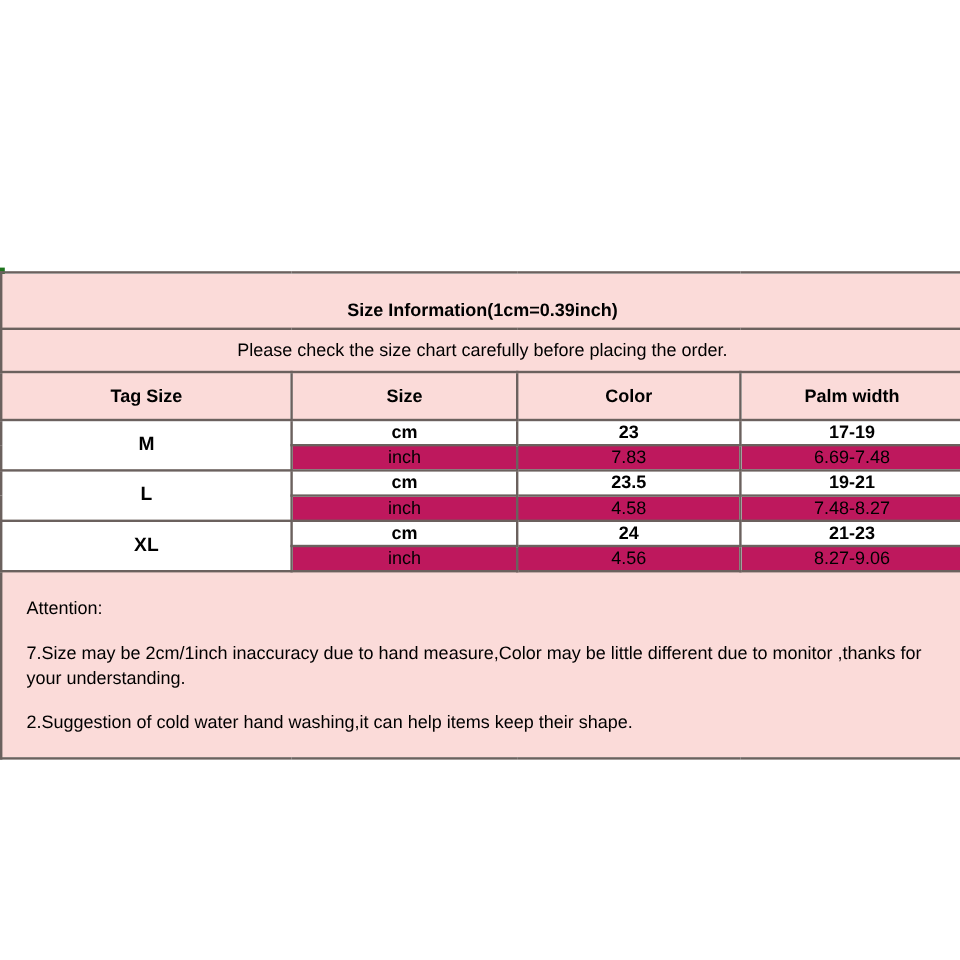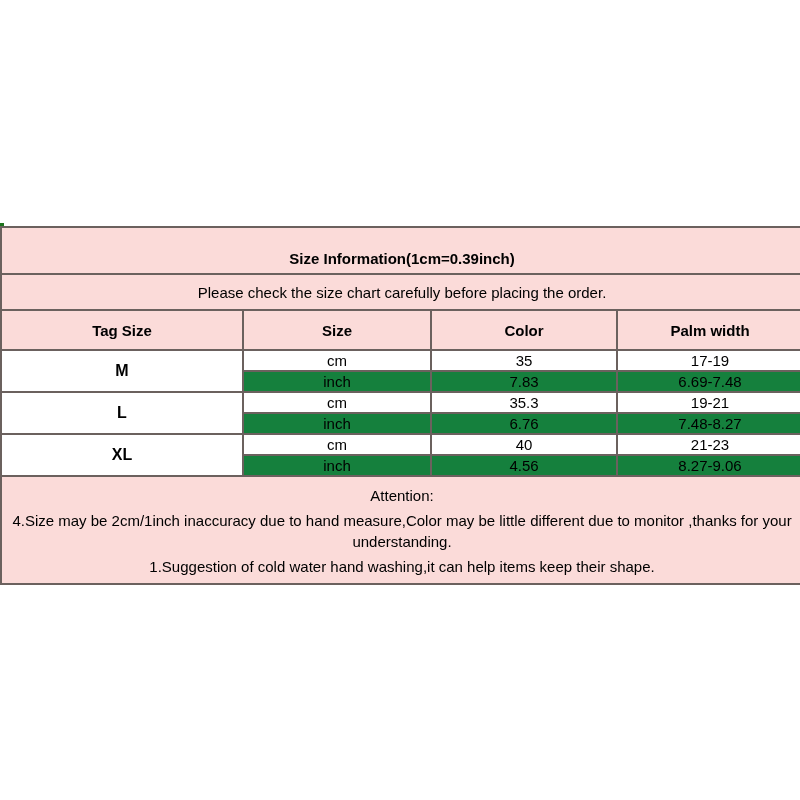--- a/index.html
+++ b/index.html
@@ -34,22 +34,22 @@
   td, th {
     border: 2px solid #6b615e;
     text-align: center;
     vertical-align: middle;
     padding: 0;
     font-size: 15px;
     font-weight: normal;
     overflow: hidden;
   }
   .pink   { background: #fbdbd9; }
-  .rowpink{ background: #15803d; }
-  .white  { background: #ffffff; }
+  .rowpink{ background: #be185d; }
+  .white  { background: #ffffff; font-weight: bold; }
 
   .r-title    { height: 47px; }
   .r-subtitle { height: 36px; }
   .r-header   { height: 40px; }
   .r-data     { height: 21px; }
   .r-attn     { height: 87px; }
 
   .title-cell {
     font-weight: bold;
     vertical-align: bottom;
@@ -63,21 +63,21 @@
     font-size: 16px;
     background: #ffffff;
   }
   .attention-cell {
     text-align: left;
     vertical-align: top;
     padding: 4px 4px 2px 4px;
     line-height: 21px;
     font-size: 15px;
   }
-  .attention-cell div { margin: 4px; text-align: center; }
+  .attention-cell div { margin: 16px; }
 </style>
 </head>
 <body>
 
 <div class="corner-artifact"></div>
 
 <table class="size-table">
   <colgroup>
     <col style="width:242px">
     <col style="width:188px">
@@ -97,54 +97,54 @@
   <tr class="r-header">
     <th class="pink header-cell">Tag Size</th>
     <th class="pink header-cell">Size</th>
     <th class="pink header-cell">Color</th>
     <th class="pink header-cell">Palm width</th>
   </tr>
 
   <tr class="r-data">
     <td rowspan="2" class="size-cell">M</td>
     <td class="white">cm</td>
-    <td class="white">35</td>
+    <td class="white">23</td>
     <td class="white">17-19</td>
   </tr>
   <tr class="r-data">
     <td class="rowpink">inch</td>
     <td class="rowpink">7.83</td>
     <td class="rowpink">6.69-7.48</td>
   </tr>
 
   <tr class="r-data">
     <td rowspan="2" class="size-cell">L</td>
     <td class="white">cm</td>
-    <td class="white">35.3</td>
+    <td class="white">23.5</td>
     <td class="white">19-21</td>
   </tr>
   <tr class="r-data">
     <td class="rowpink">inch</td>
-    <td class="rowpink">6.76</td>
+    <td class="rowpink">4.58</td>
     <td class="rowpink">7.48-8.27</td>
   </tr>
 
   <tr class="r-data">
     <td rowspan="2" class="size-cell">XL</td>
     <td class="white">cm</td>
-    <td class="white">40</td>
+    <td class="white">24</td>
     <td class="white">21-23</td>
   </tr>
   <tr class="r-data">
     <td class="rowpink">inch</td>
     <td class="rowpink">4.56</td>
     <td class="rowpink">8.27-9.06</td>
   </tr>
 
   <tr class="r-attn">
     <td colspan="4" class="pink attention-cell">
       <div>Attention:</div>
-      <div>4.Size may be 2cm/1inch inaccuracy due to hand measure,Color may be little different due to monitor ,thanks for your understanding.</div>
-      <div>1.Suggestion of cold water hand washing,it can help items keep their shape.</div>
+      <div>7.Size may be 2cm/1inch inaccuracy due to hand measure,Color may be little different due to monitor ,thanks for your understanding.</div>
+      <div>2.Suggestion of cold water hand washing,it can help items keep their shape.</div>
     </td>
   </tr>
 </tbody>
   </table>
 
 </body></html>

